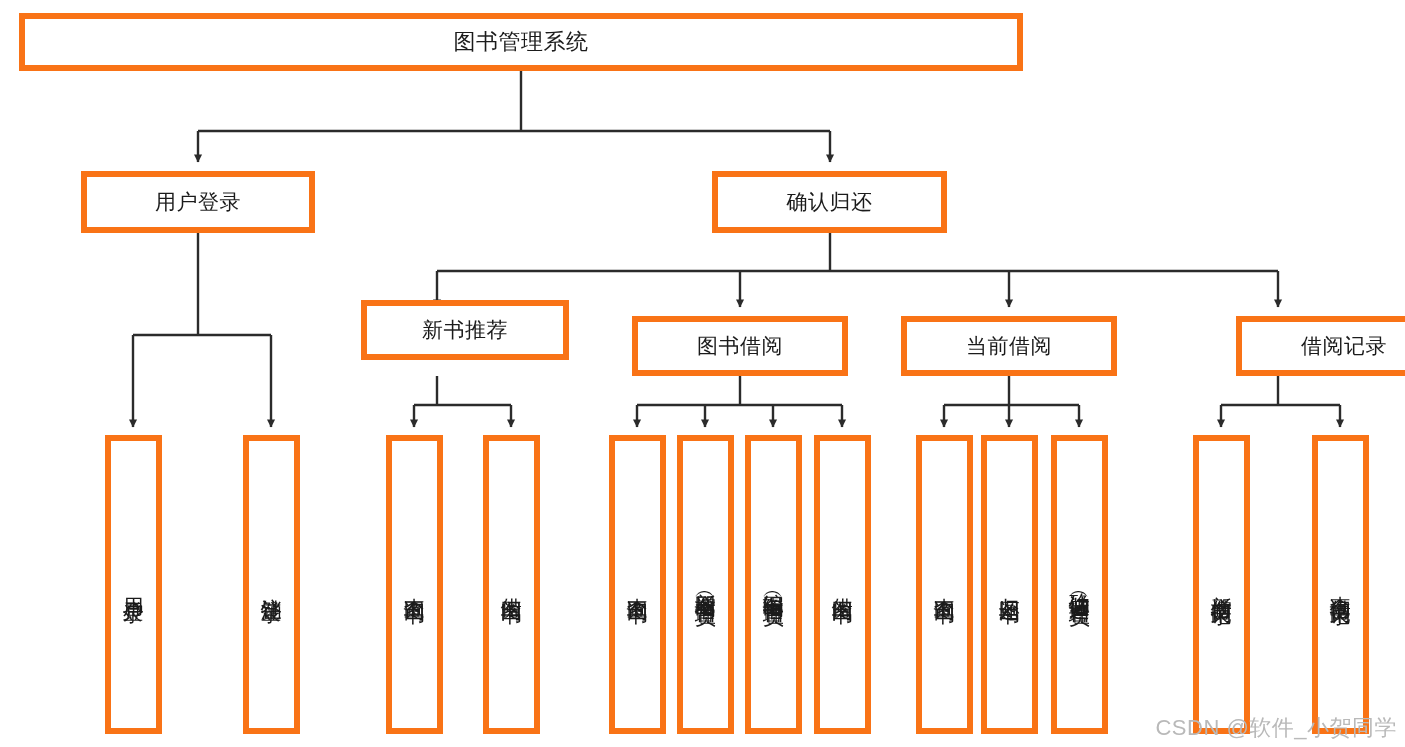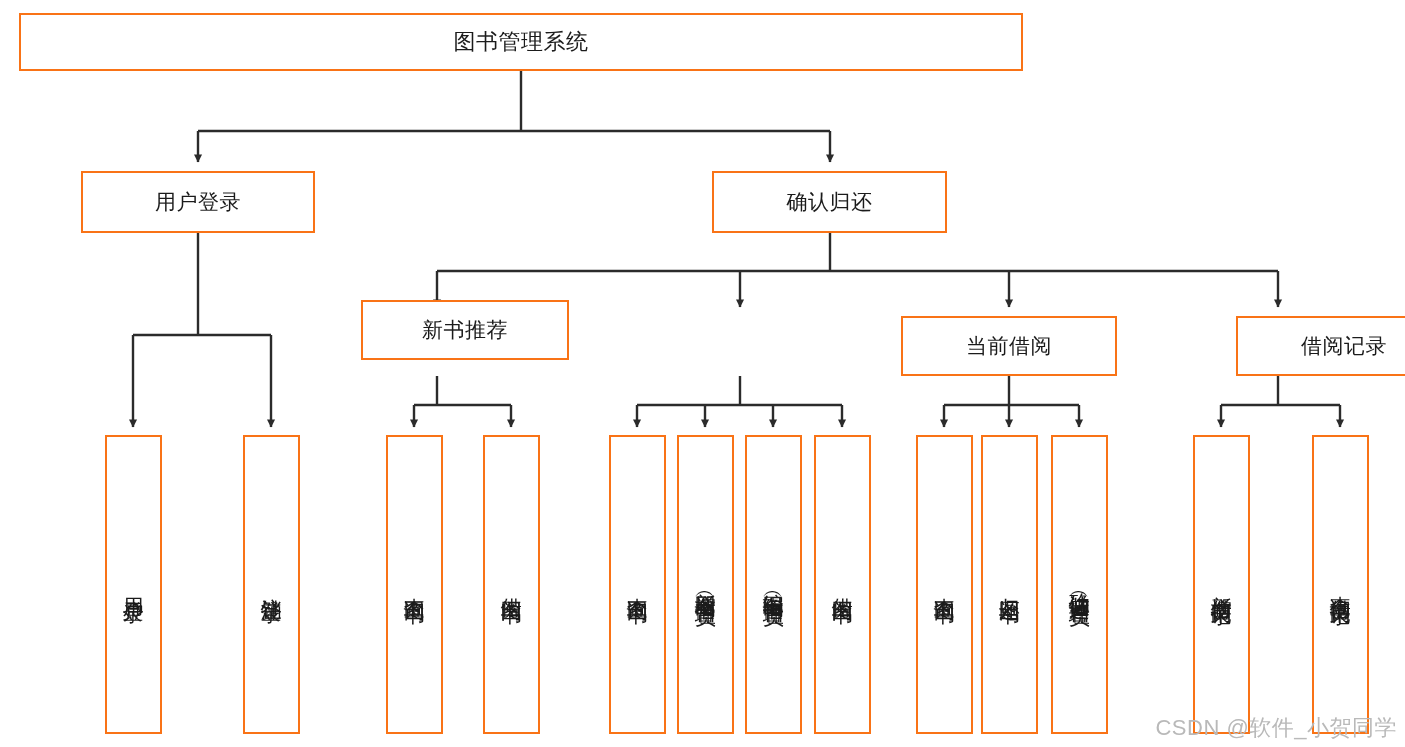--- a/index.html
+++ b/index.html
@@ -23,21 +23,21 @@
     left: 0;
     top: 0;
     width: 1405px;
     height: 747px;
     pointer-events: none;
   }
   .node {
     position: absolute;
     box-sizing: border-box;
     background: #ffffff;
-    border: 2px solid #f97316;
+    border: 6px solid #f97316;
     display: flex;
     align-items: center;
     justify-content: center;
     color: #1b1b1b;
     text-align: center;
   }
   .node.h {
     
     font-size: 21px;
     letter-spacing: 0.5px;
@@ -134,20 +134,23 @@
   </div>
 
   <div class="node h" style="left:712px; top:171px; width:235px; height:62px;">
     <span>确认归还</span>
   </div>
 
   <div class="node h" style="left:361px; top:300px; width:208px; height:60px;">
     <span>新书推荐</span>
   </div>
 
+  <div class="node h" style="left:632px; top:316px; width:216px; height:60px;">
+    <span>图书借阅</span>
+  </div>
 
   <div class="node h" style="left:901px; top:316px; width:216px; height:60px;">
     <span>当前借阅</span>
   </div>
 
   <div class="node h" style="left:1236px; top:316px; width:216px; height:60px;">
     <span>借阅记录</span>
   </div>
 
   <div class="node v" style="left:105px; top:435px; width:57px; height:299px;">

